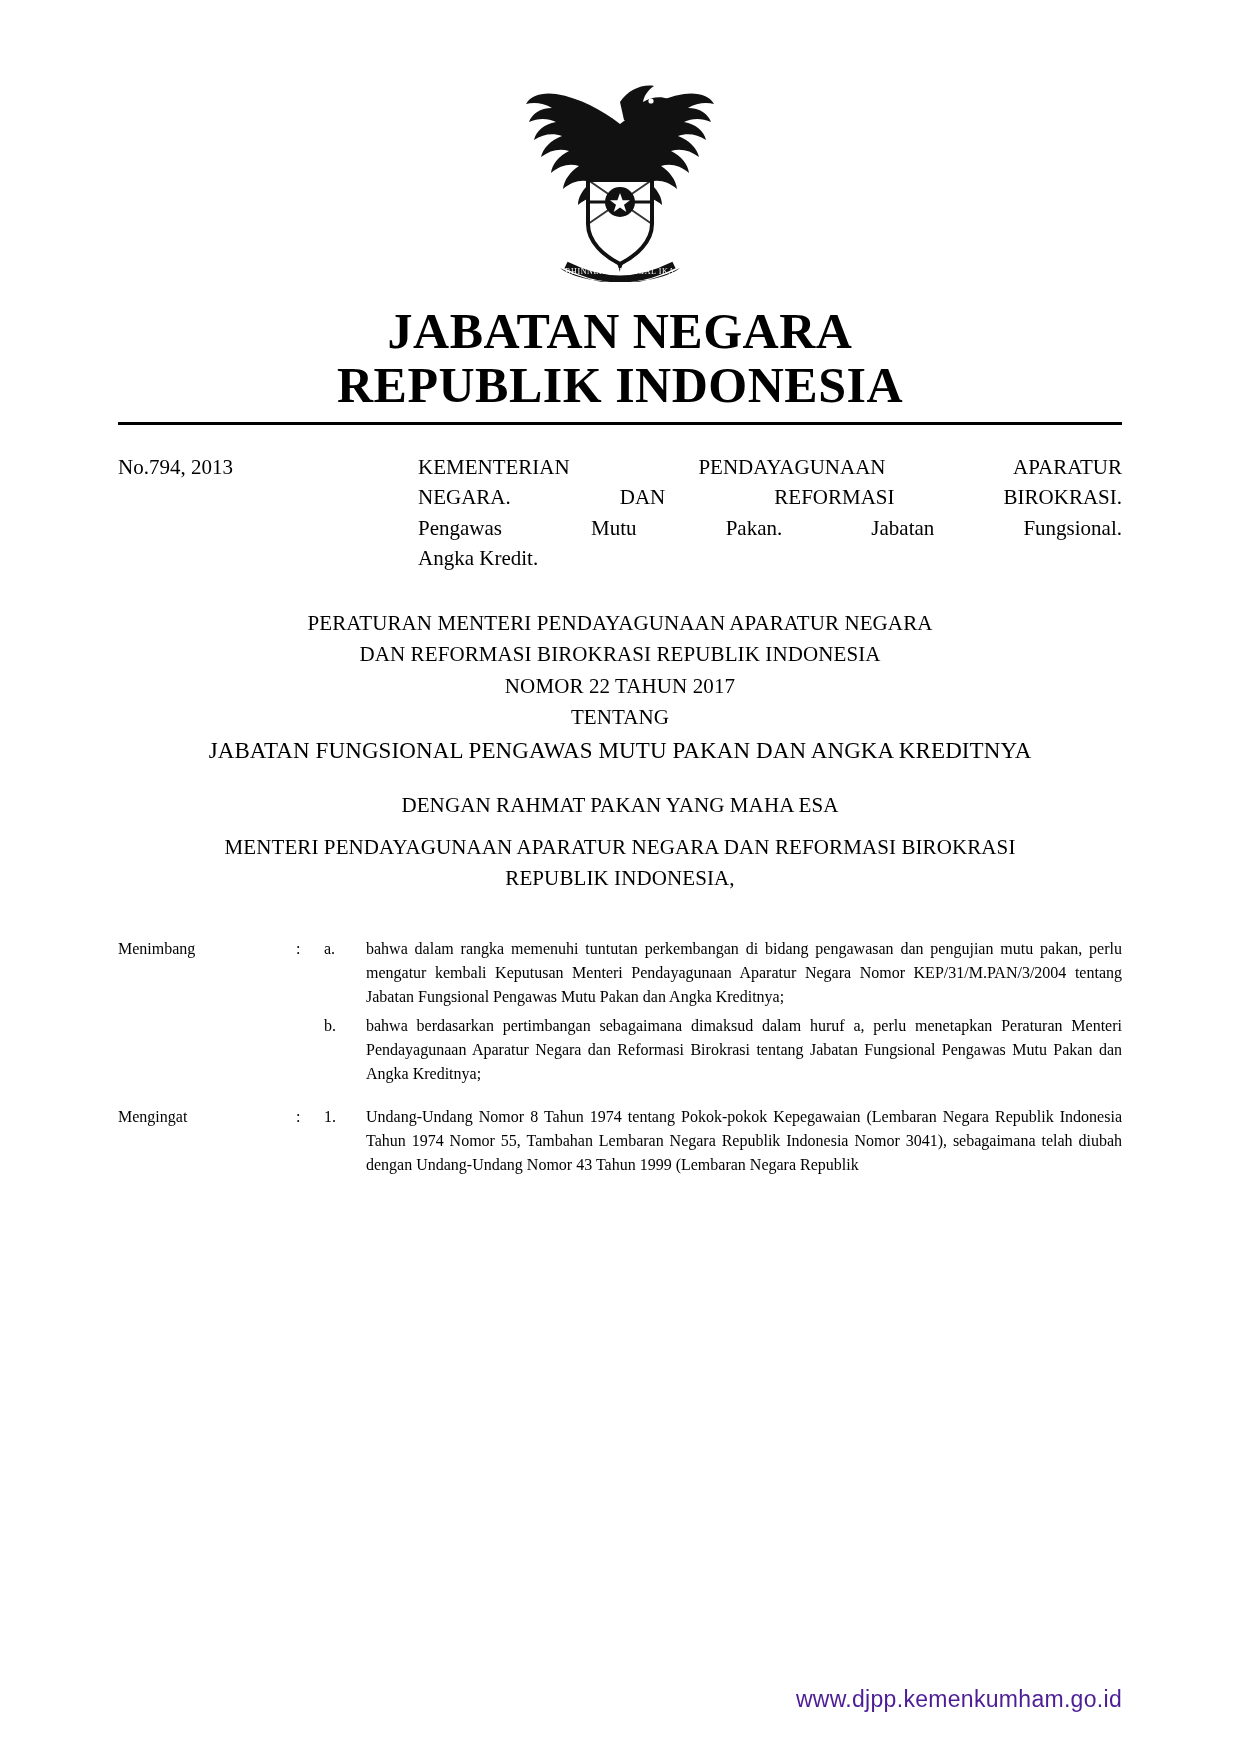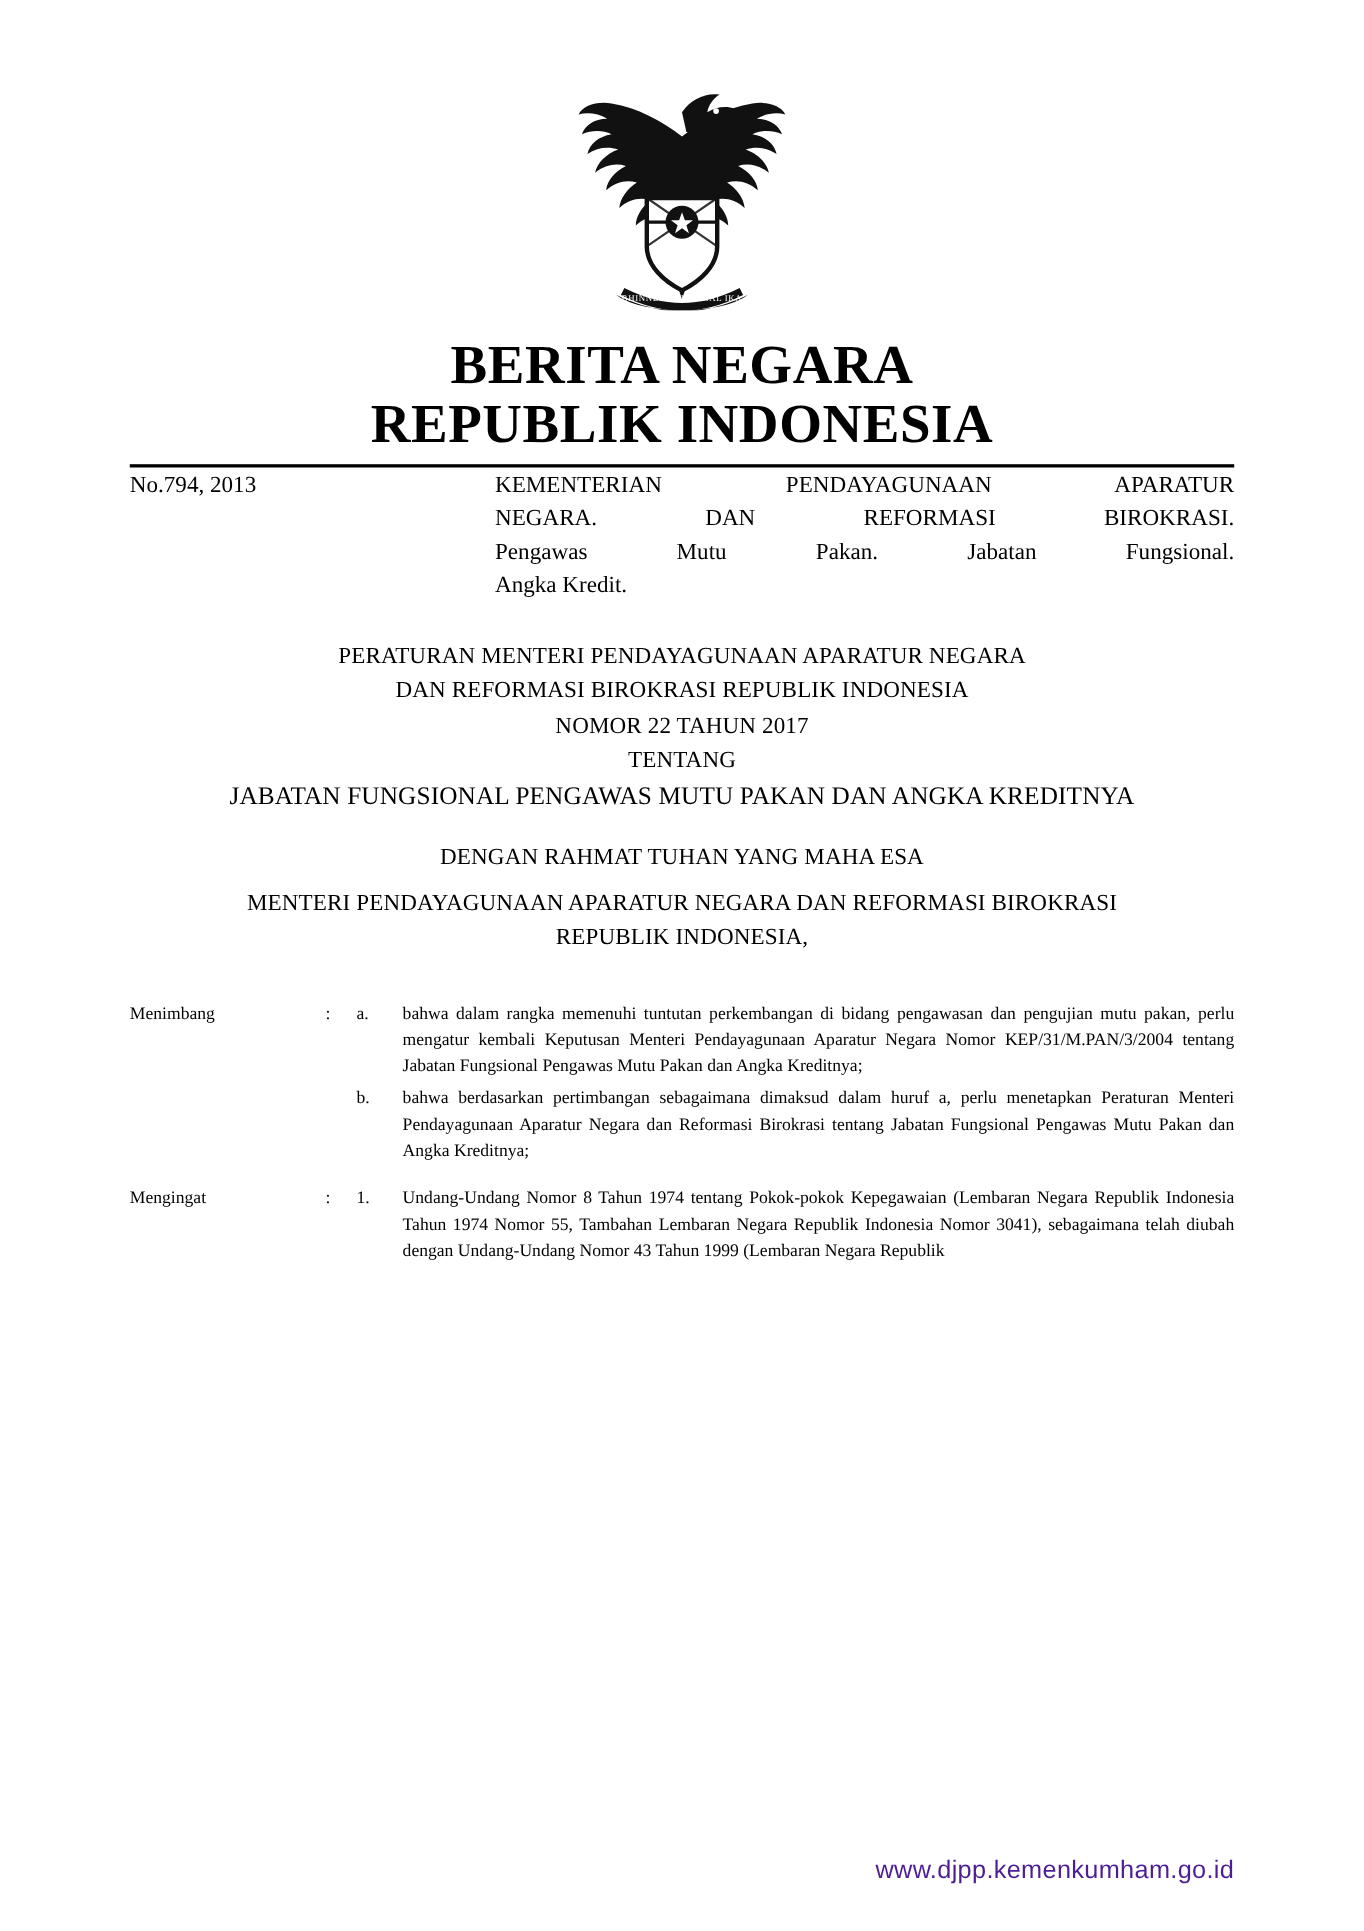--- a/index.html
+++ b/index.html
@@ -51,22 +51,21 @@
   .rule {
     border: none;
     border-top: 3px solid #000;
     margin: 10px 0 0 0;
     height: 0;
   }
 
   
   .issue {
     display: flex;
-    margin-top: 0;
-    gap: 32px;
+    margin-top: 27px;
   }
   .issue-no {
     width: 300px;
     font-size: 21px;
     line-height: 1.45;
     flex: 0 0 300px;
   }
   .issue-desc {
     flex: 1;
     font-size: 21px;
@@ -179,21 +178,21 @@
 
       <g>
         <path d="M40 196 C60 206 86 212 100 212 C114 212 140 206 160 196 C150 204 128 210 100 210 C72 210 50 204 40 196 Z" fill="#111111"></path>
         <path d="M46 193 C66 203 86 207 100 207 C114 207 134 203 154 193" fill="none" stroke="#111111" stroke-width="7"></path>
         <text x="100" y="202" font-family="Liberation Serif, serif" font-size="8" fill="#ffffff" text-anchor="middle" letter-spacing="0.6">BHINNEKA TUNGGAL IKA</text>
       </g>
     </svg>
   </div>
 
   <div class="masthead">
-    <div>BERITA NEGARA</div>
+    <div>JABATAN NEGARA</div>
     <div class="line2">REPUBLIK INDONESIA</div>
   </div>
   <hr class="rule">
 
   <div class="issue">
     <div class="issue-no">No.794, 2013</div>
     <div class="issue-desc">
       <span class="ln">KEMENTERIAN PENDAYAGUNAAN APARATUR</span>
       <span class="ln">NEGARA. DAN REFORMASI BIROKRASI.</span>
       <span class="ln">Pengawas Mutu Pakan. Jabatan Fungsional.</span>
@@ -201,21 +200,21 @@
     </div>
   </div>
 
   <div class="titleblock">
     <div>PERATURAN MENTERI PENDAYAGUNAAN APARATUR NEGARA</div>
     <div>DAN REFORMASI BIROKRASI REPUBLIK INDONESIA</div>
     <div>NOMOR 22 TAHUN 2017</div>
     <div>TENTANG</div>
     <div class="smallcaps-lead">JABATAN FUNGSIONAL PENGAWAS MUTU PAKAN DAN ANGKA KREDITNYA</div>
     <div class="t-space"></div>
-    <div>DENGAN RAHMAT TUHAN YANG MAHA ESA</div>
+    <div>DENGAN RAHMAT PAKAN YANG MAHA ESA</div>
     <div class="t-space" style="height:10px"></div>
     <div>MENTERI PENDAYAGUNAAN APARATUR NEGARA DAN REFORMASI BIROKRASI</div>
     <div>REPUBLIK INDONESIA,</div>
   </div>
 
   <div class="body">
 
     <div class="row">
       <div class="label">Menimbang</div>
       <div class="colon">:</div>

